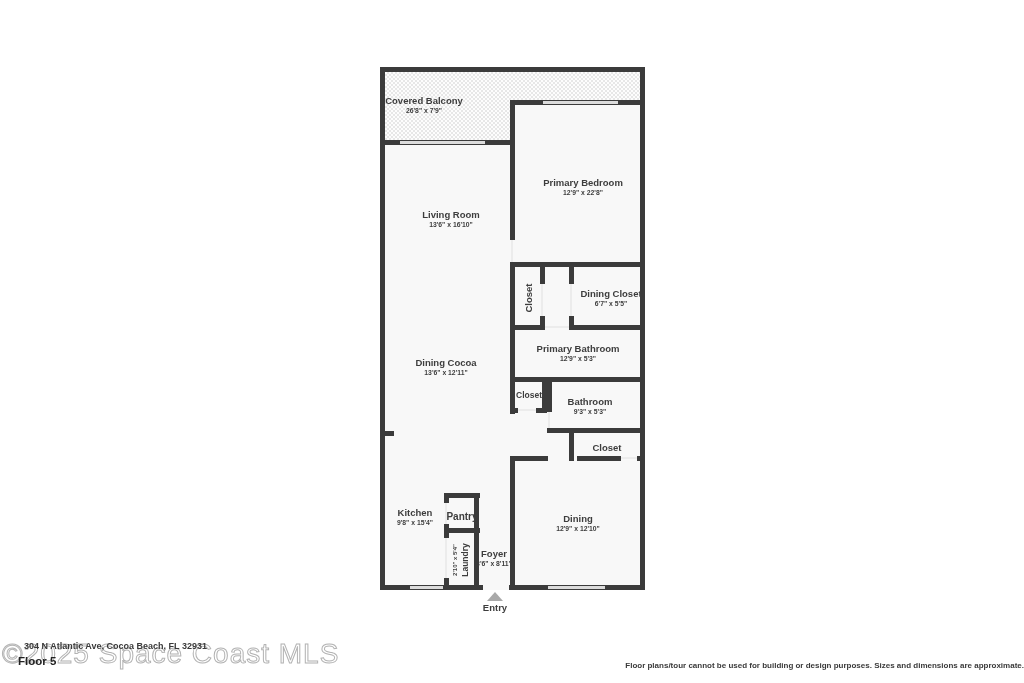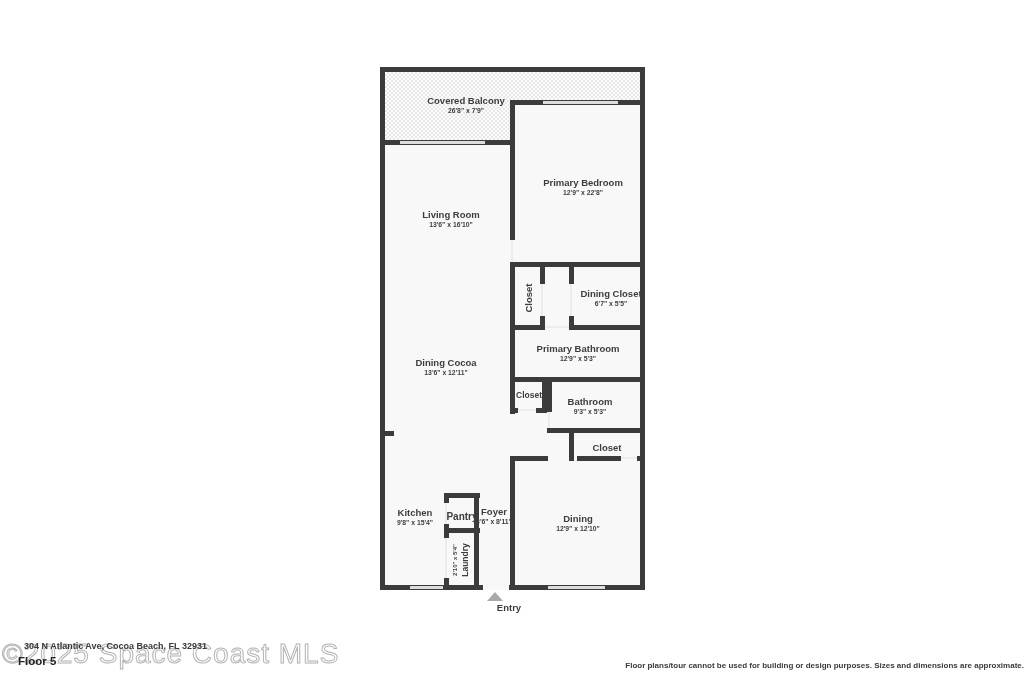--- a/index.html
+++ b/index.html
@@ -11,21 +11,21 @@
          background-size:4px 4px;}
   .wall{position:absolute;background:#3b3b3b;}
   .win{position:absolute;background:#dcdcdc;border-top:1px solid #3b3b3b;border-bottom:1px solid #3b3b3b;box-sizing:border-box;}
   .door{position:absolute;background:#ececec;}
   .lbl{position:absolute;transform:translate(-50%,-50%);text-align:center;color:#3d3d3d;white-space:nowrap;}
   .lbl.rot{transform:translate(-50%,-50%) rotate(-90deg);display:flex;flex-direction:column;align-items:center;}
   .rn{font-size:9.5px;font-weight:700;line-height:11px;}
   .rd{font-size:6.8px;font-weight:700;line-height:9px;}
   .entry-arrow{position:absolute;width:0;height:0;border-left:8px solid transparent;
                border-right:8px solid transparent;border-bottom:9px solid #a9a9a9;}
-  .entry-lbl{position:absolute;transform:translate(-50%,0);font-size:9.5px;font-weight:700;color:#3d3d3d;margin-left:14px;}
+  .entry-lbl{position:absolute;transform:translate(-50%,0);font-size:9.5px;font-weight:700;color:#3d3d3d;}
   .watermark{position:absolute;font-size:28px;letter-spacing:1px;color:#cccccc;
              -webkit-text-stroke:1px #b3b3b3;-webkit-text-fill-color:transparent;white-space:nowrap;}
   .address{position:absolute;font-size:9px;font-weight:700;color:#3a3a3a;white-space:nowrap;}
   .floor-num{position:absolute;font-size:11.5px;font-weight:700;color:#222222;}
   .disclaimer{position:absolute;left:0;right:0;text-align:right;font-size:8px;font-weight:700;color:#3a3a3a;}
 </style>
 </head>
 <body>
 
 <div class="canvas">
@@ -87,21 +87,21 @@
   <i class="door" style="left:548px;top:412px;width:2px;height:16px"></i>
   <i class="door" style="left:621px;top:457px;width:16px;height:2px"></i>
   <i class="door" style="left:445px;top:503px;width:2px;height:21px"></i>
   <i class="door" style="left:445px;top:538px;width:2px;height:40px"></i>
 
   <i class="win" style="left:400px;top:140px;width:85px;height:5px"></i>
   <i class="win" style="left:543px;top:100px;width:75px;height:5px"></i>
   <i class="win" style="left:410px;top:585px;width:33px;height:5px"></i>
   <i class="win" style="left:548px;top:585px;width:57px;height:5px"></i>
 
-  <div class="lbl" style="left:466px;top:105px">
+  <div class="lbl" style="left:424px;top:105px">
     <div class="rn">Covered Balcony</div>
     <div class="rd">26'8" x 7'9"</div>
   </div>
   <div class="lbl" style="left:583px;top:187px">
     <div class="rn">Primary Bedroom</div>
     <div class="rd">12'9" x 22'8"</div>
   </div>
   <div class="lbl" style="left:451px;top:219px">
     <div class="rn">Living Room</div>
     <div class="rd">13'6" x 16'10"</div>
@@ -135,21 +135,21 @@
     <div class="rn">Kitchen</div>
     <div class="rd">9'8" x 15'4"</div>
   </div>
   <div class="lbl" style="left:462px;top:516px">
     <div class="rn" style="font-size:10px">Pantry</div>
   </div>
   <div class="lbl rot" style="left:461px;top:560px">
     <div class="rd" style="font-size:6px">2'10" x 5'4"</div>
     <div class="rn" style="font-size:8.5px">Laundry</div>
   </div>
-  <div class="lbl" style="left:494px;top:516px">
+  <div class="lbl" style="left:494px;top:558px">
     <div class="rn">Foyer</div>
     <div class="rd">3'6" x 8'11"</div>
   </div>
   <div class="lbl" style="left:578px;top:523px">
     <div class="rn">Dining</div>
     <div class="rd">12'9" x 12'10"</div>
   </div>
 
   <div class="entry-arrow" style="left:487px;top:592px"></div>
   <div class="entry-lbl" style="left:495px;top:602px">Entry</div>

